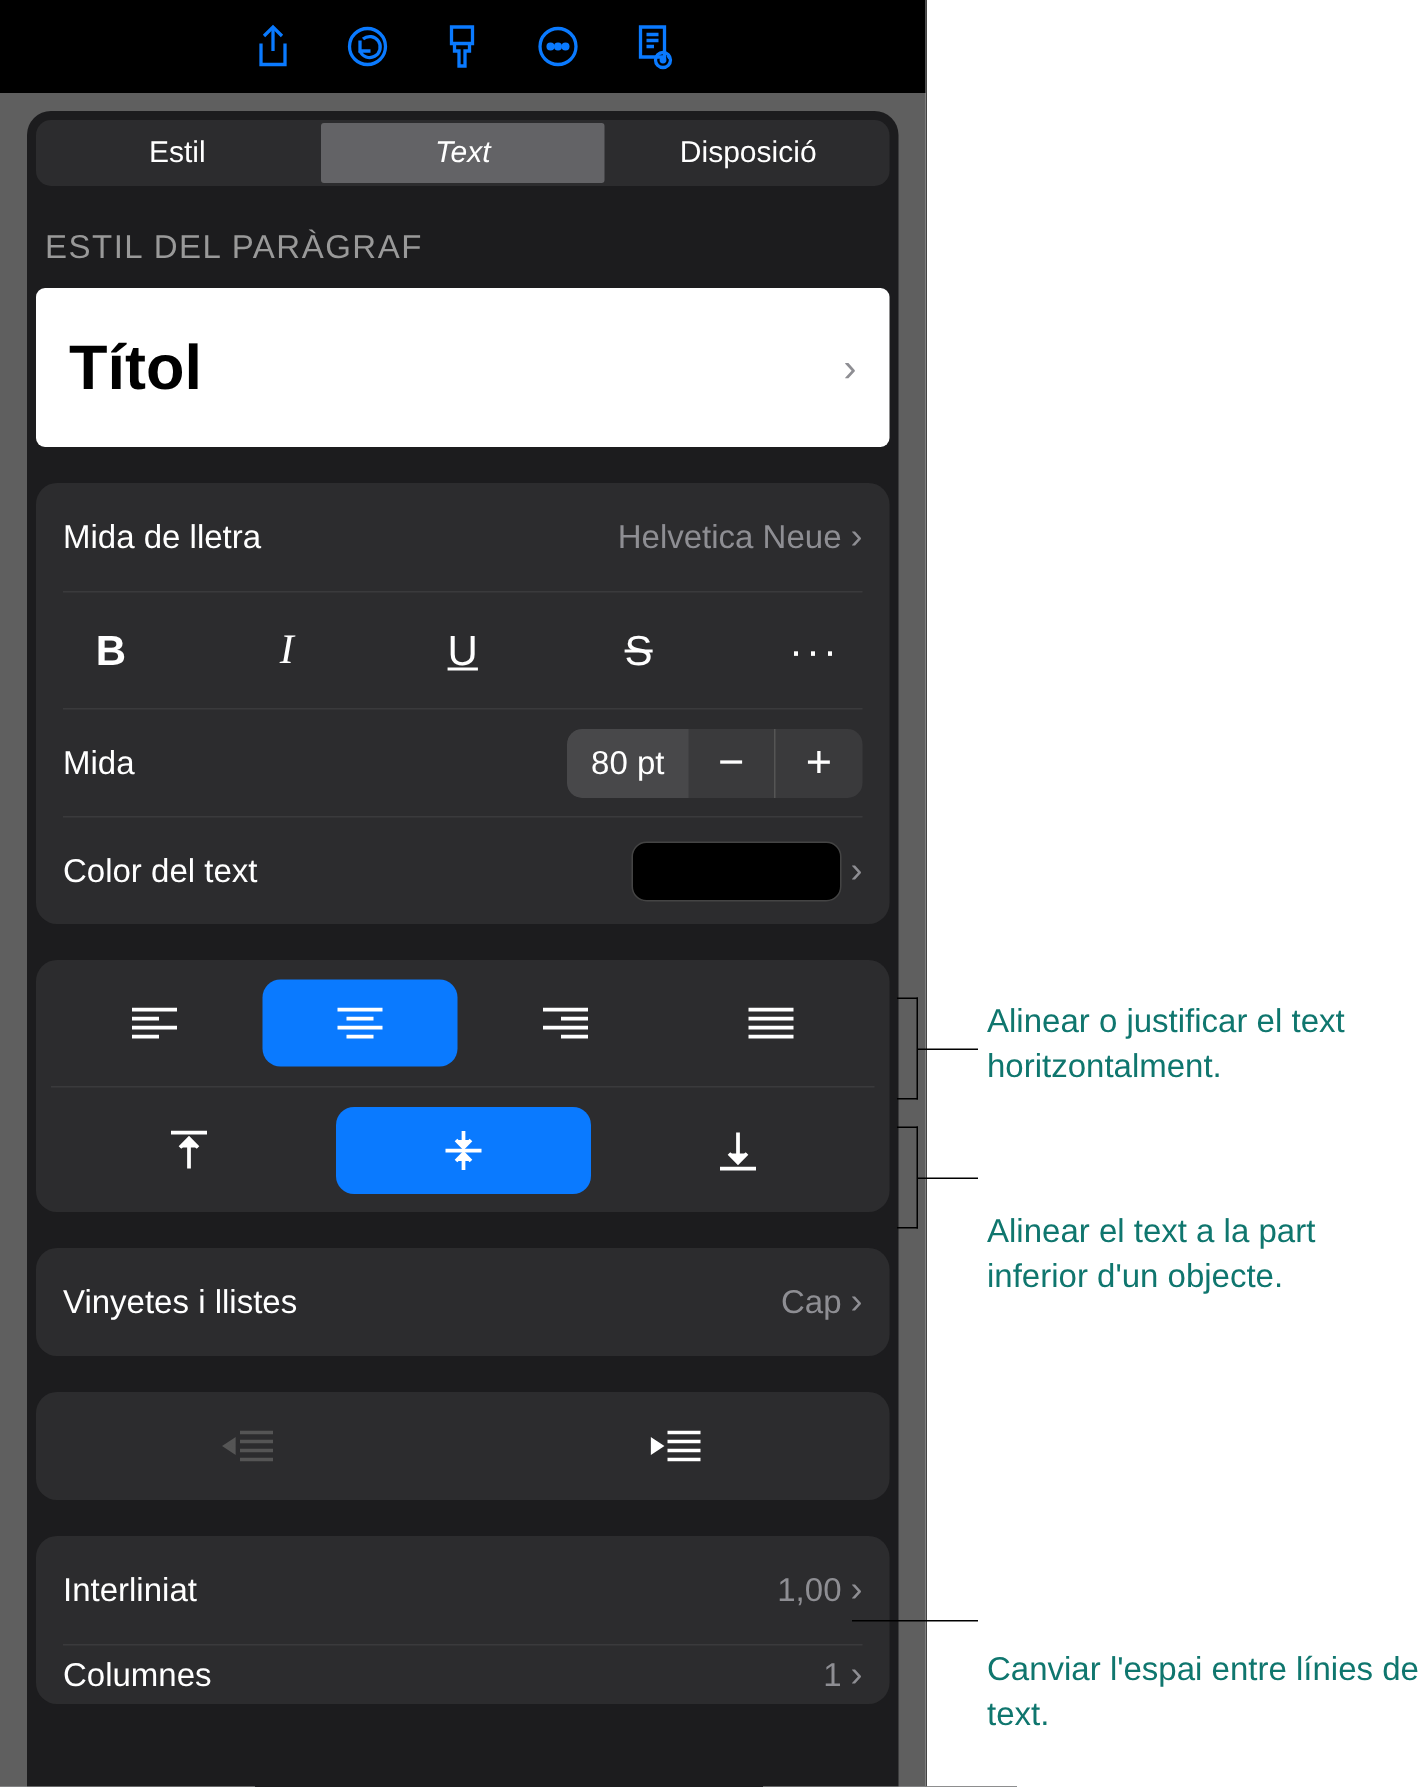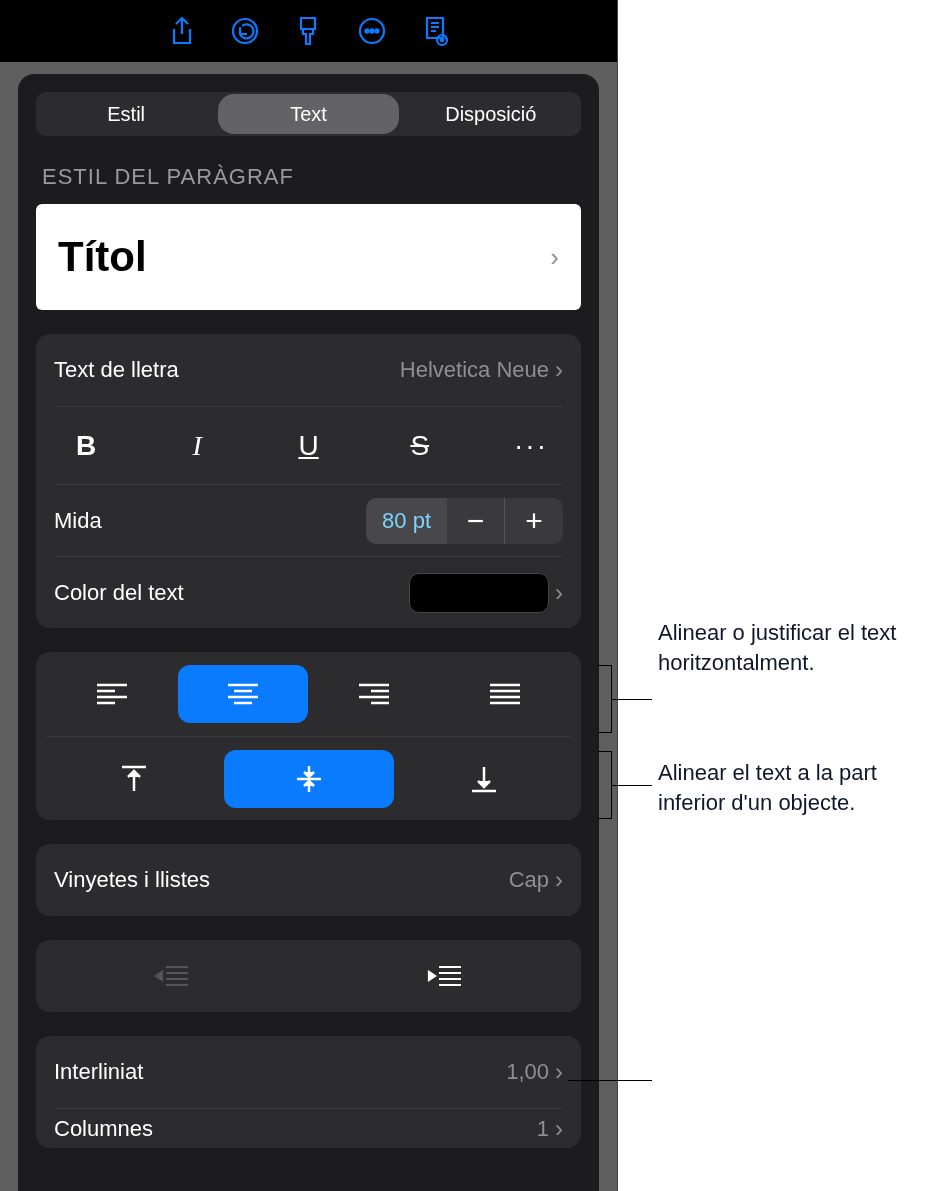--- a/index.html
+++ b/index.html
@@ -42,41 +42,41 @@
   .panel-shadow {
     position:absolute;
     left:0; right:0; top:62px; bottom:0;
     background:#5f5f5f;
   }
   .panel {
     position:absolute;
     left:18px; right:18px; top:74px; bottom:0;
     background:#1c1c1e;
     border-radius:16px 16px 0 0;
-    padding:18px;
+    padding:6px;
     color:#fff;
     overflow:hidden;
   }
   .seg {
     display:flex;
     background:#2c2c2e;
     border-radius:10px;
     height:44px;
     overflow:hidden;
   }
   .seg > div {
     flex:1;
     display:flex;
     align-items:center;
     justify-content:center;
     font-size:20px;
     color:#fff;
     cursor:pointer;
   }
-  .seg > div.active { background:#636366; border-radius:16px; margin:2px; }
+  .seg > div.active { background:#636366; border-radius:2px; margin:2px;font-style:italic; }
   .section-label {
     margin-top:28px;
     font-size:22px;
     letter-spacing:1px;
     color:#999;
     text-transform:uppercase;
     padding-left:6px;
   }
   .title-row {
     margin-top:14px;
@@ -127,21 +127,21 @@
   }
   .stepper {
     display:flex;
     align-items:center;
     background:#3a3a3c;
     border-radius:10px;
     height:46px;
     overflow:hidden;
   }
   .stepper .val {
-    padding:0 16px; font-size:22px; color:#7dd3fc;
+    padding:0 16px; font-size:22px; color:#ffffff;
     background:#48484a;
     height:100%;
     display:flex; align-items:center;
     border-radius:10px 0 0 10px;
   }
   .stepper .pm, .stepper .pp {
     width:58px; height:100%;
     display:flex; align-items:center; justify-content:center;
     font-size:30px; color:#fff; cursor:pointer;
   }
@@ -179,22 +179,23 @@
   .indent-row .ibtn.disabled svg { stroke:#555; fill:#555; }
   .callouts {
     position:absolute;
     left:598px; top:0; right:0; bottom:0;
     pointer-events:none;
   }
   .callout {
     position:absolute;
     font-size:22px;
     line-height:1.35;
-    color:#0f172a;
+    color:#0f766e;
     max-width:300px;
+    margin-top:48px;
   }
   .callout-line {
     position:absolute;
     background:#000;
     height:1px;
   }
   .callout-bracket {
     position:absolute;
     border:1px solid #000;
     border-left:none;
@@ -257,21 +258,21 @@
 
     <div class="section-label">Estil del paràgraf</div>
 
     <div class="title-row">
       <span class="title-text">Títol</span>
       <span class="chev">›</span>
     </div>
 
     <div class="card">
       <div class="row">
-        <span class="label">Text de lletra</span>
+        <span class="label">Mida de lletra</span>
         <span class="value">
           <span>Helvetica Neue</span>
           <span class="chev">›</span>
         </span>
       </div>
       <div class="style-row">
         <div class="style-btn" style="font-weight:800">B</div>
         <div class="style-btn" style="font-style:italic;font-family:serif">I</div>
         <div class="style-btn" style="text-decoration:underline">U</div>
         <div class="style-btn" style="text-decoration:line-through">S</div>
@@ -398,13 +399,14 @@
   <div class="callout-bracket" style="left:0px; top:665px; width:14px; height:68px;"></div>
   <div class="callout-line" style="left:14px; top:699px; width:40px;"></div>
   <div class="callout-line" style="left:14px; top:699px; width:1px; height:0;"></div>
   <div class="callout" style="left:60px; top:618px;">Alinear o justificar el text horitzontalment.</div>
 
   <div class="callout-bracket" style="left:0px; top:751px; width:14px; height:68px;"></div>
   <div class="callout-line" style="left:14px; top:785px; width:40px;"></div>
   <div class="callout" style="left:60px; top:758px;">Alinear el text a la part inferior d'un objecte.</div>
 
   <div class="callout-line" style="left:-30px; top:1080px; width:84px;"></div>
+  <div class="callout" style="left:60px; top:1050px;">Canviar l'espai entre línies de text.</div>
 </div>
 
 </body></html>

